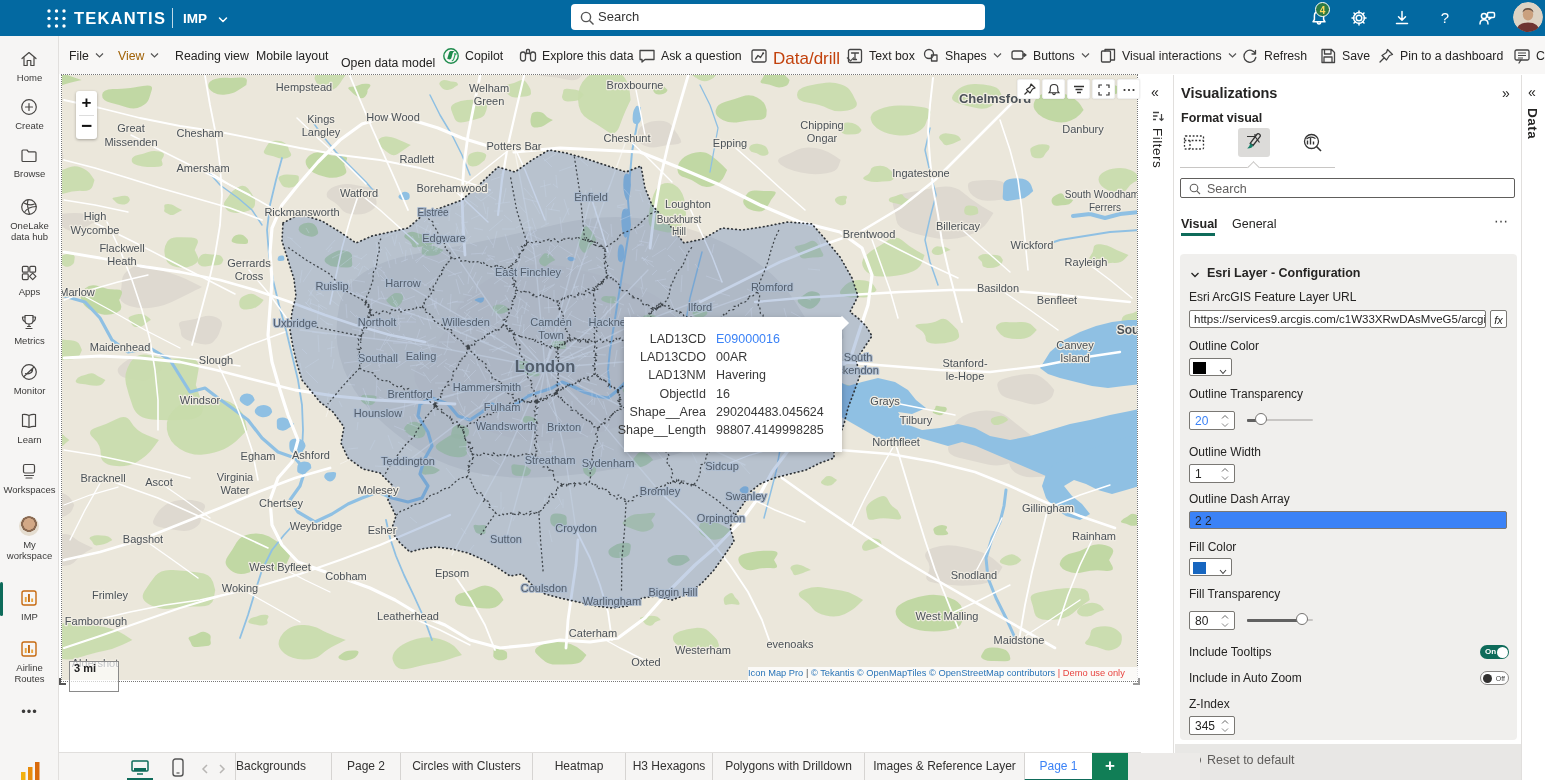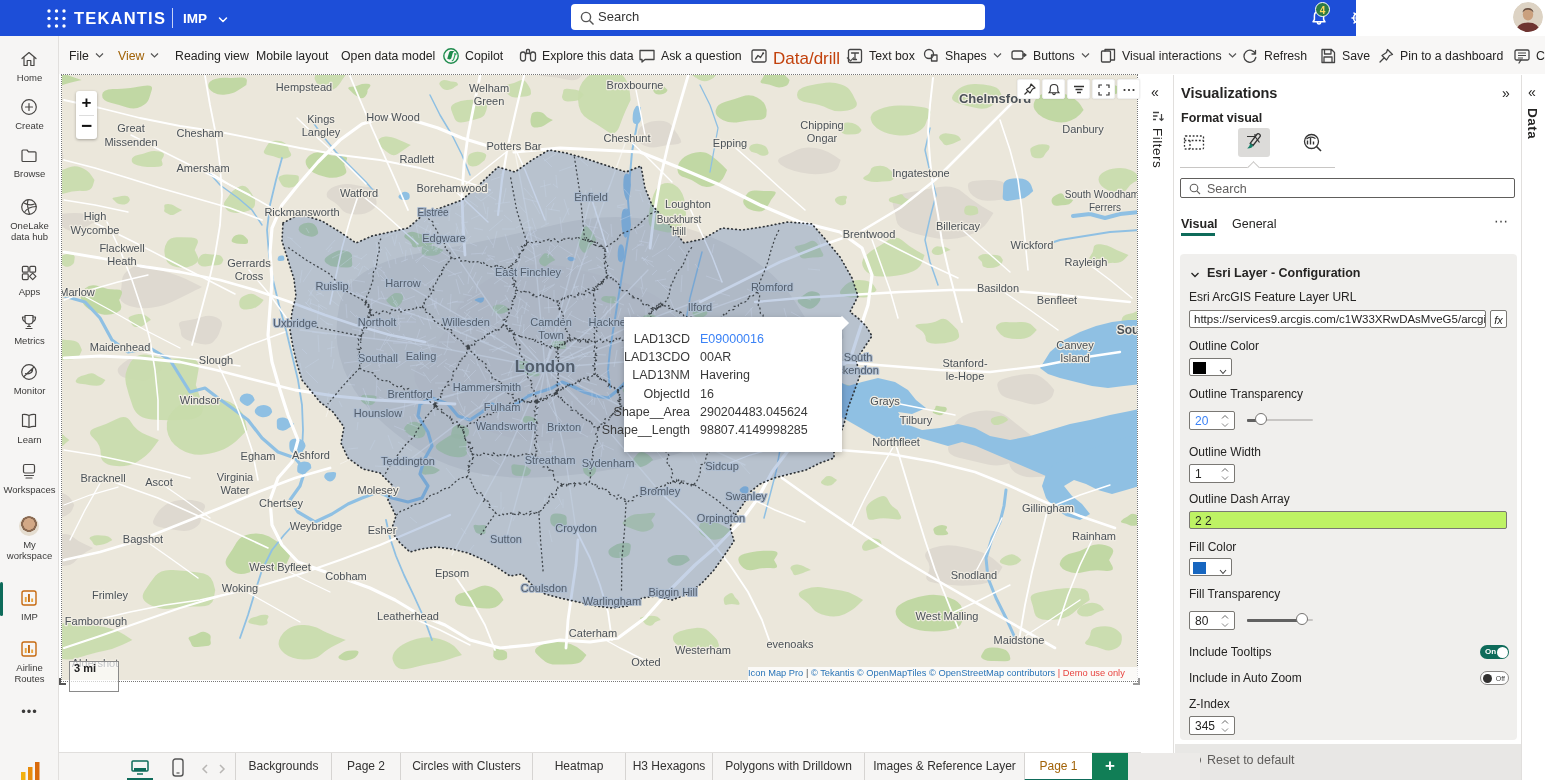--- a/index.html
+++ b/index.html
@@ -1,17 +1,17 @@
 <!DOCTYPE html>
 <html><head><meta charset="utf-8"><style>
 *{margin:0;padding:0;box-sizing:border-box}
 html,body{width:1545px;height:780px;overflow:hidden;font-family:"Liberation Sans",sans-serif;background:#fff}
 </style></head><body>
 
-<div style="position:absolute;left:0;top:0;width:1356px;height:36px;background:#1d4ed8">
+<div style="position:absolute;left:0;top:0;width:1545px;height:36px;background:#0369a1">
  <div style="position:absolute;left:45px;top:7px"><svg width="22" height="22" viewBox="0 0 22 22" style="">
         <g fill="#fff">
           <circle cx="4.0" cy="4.0" r="1.7"></circle>
           <circle cx="11.5" cy="4.0" r="1.7"></circle>
           <circle cx="19.0" cy="4.0" r="1.7"></circle>
           <circle cx="4.0" cy="11.5" r="1.7"></circle>
           <circle cx="11.5" cy="11.5" r="1.7"></circle>
           <circle cx="19.0" cy="11.5" r="1.7"></circle>
           <circle cx="4.0" cy="19.0" r="1.7"></circle>
           <circle cx="11.5" cy="19.0" r="1.7"></circle>
@@ -61,21 +61,21 @@
 </div>
 <div style="position:absolute;left:0;top:36px;width:1545px;height:38px;background:#f8f7f6">
     <div style="position:absolute;left:69px;top:13px;font-size:12.3px;color:#252423;white-space:nowrap">File<span style="display:inline-block;vertical-align:-1px;margin-left:5px"><svg width="11" height="11" viewBox="0 0 11 11" style="">
           <path d="M2 3.5 L5.5 7 L9 3.5" stroke="#555" stroke-width="1.2" fill="none"></path>
         </svg></span></div>
     <div style="position:absolute;left:118px;top:13px;font-size:12.3px;color:#a16207;white-space:nowrap">View<span style="display:inline-block;vertical-align:-1px;margin-left:5px"><svg width="11" height="11" viewBox="0 0 11 11" style="">
           <path d="M2 3.5 L5.5 7 L9 3.5" stroke="#555" stroke-width="1.2" fill="none"></path>
         </svg></span></div>
     <div style="position:absolute;left:175px;top:13px;font-size:12.3px;color:#252423;white-space:nowrap">Reading view</div>
     <div style="position:absolute;left:256px;top:13px;font-size:12.3px;color:#252423;white-space:nowrap">Mobile layout</div>
-    <div style="position:absolute;left:341px;top:13px;font-size:12.3px;color:#252423;white-space:nowrap">Open data model</div>
+    <div style="position:absolute;left:341px;top:20px;font-size:12.3px;color:#252423;white-space:nowrap">Open data model</div>
     <div style="position:absolute;left:441px;top:10px"><svg width="20" height="20" viewBox="0 0 20 20" style="">
         <circle cx="10" cy="10" r="7.2" fill="none" stroke="#1f8b4d" stroke-width="1.4"></circle>
         <path d="M6.2 12.8 L8.2 6.2 Q8.6 5 9.8 5 L13.8 5 Q12 5.6 11.6 7.4 L10.4 12 Q10 13.4 8.6 13.6 Z" fill="#1f8b4d"></path>
         <path d="M10.8 14.8 Q12.4 14.4 12.9 12.6 L13.8 9.4 Q14.2 8 15.6 7.8 L13 7.8" fill="none" stroke="#2aa25c" stroke-width="1.2"></path>
       </svg></div>
     <div style="position:absolute;left:465px;top:13px;font-size:12.3px;color:#252423;white-space:nowrap">Copilot</div>
     <div style="position:absolute;left:518px;top:10px"><svg width="20" height="20" viewBox="0 0 20 20" style="">
         <rect x="2.5" y="6" width="5" height="9" rx="2.5" stroke="#444" stroke-width="1.3" fill="none" stroke-linecap="round" stroke-linejoin="round"></rect>
         <rect x="12.5" y="6" width="5" height="9" rx="2.5" stroke="#444" stroke-width="1.3" fill="none" stroke-linecap="round" stroke-linejoin="round"></rect>
         <path d="M7.5 8 Q10 6.5 12.5 8 M8.5 6.2 V4.5 Q8.5 3.5 9.5 3.5 H10.5 Q11.5 3.5 11.5 4.5 V6.2" stroke="#444" stroke-width="1.3" fill="none" stroke-linecap="round" stroke-linejoin="round"></path>
@@ -647,21 +647,21 @@
   </div>
 <div style="position:absolute;left:1117px;top:79px;width:23px;height:20px;background:#fff;border:1px solid #f0f0f0;border-radius:2px;box-shadow:0 0 2px rgba(0,0,0,.12)">
     <div style="position:absolute;left:2px;top:1px"><svg width="18" height="18" viewBox="0 0 18 18" style="">
         <circle cx="4.5" cy="9" r="1.1" fill="#323130"></circle>
         <circle cx="9" cy="9" r="1.1" fill="#323130"></circle>
         <circle cx="13.5" cy="9" r="1.1" fill="#323130"></circle>
       </svg></div>
   </div>
 <div style="position:absolute;left:624px;top:317px;width:218px;height:135px;background:#fff;box-shadow:0 2px 6px rgba(0,0,0,.25)"></div>
 <div style="position:absolute;left:837px;top:318px;width:10px;height:10px;background:#fff;transform:rotate(45deg)"></div>
-<div style="position:absolute;left:596px;top:317px;width:260px;height:135px">
+<div style="position:absolute;left:612px;top:317px;width:260px;height:135px">
     <div style="position:absolute;left:0px;top:15.0px;width:94px;text-align:right;font-size:12.5px;color:#3a3a3a;white-space:nowrap">LAD13CD</div>
     <div style="position:absolute;left:104px;top:15.0px;font-size:12.5px;color:#3b82f6;white-space:nowrap">E09000016</div>
     <div style="position:absolute;left:0px;top:33.2px;width:94px;text-align:right;font-size:12.5px;color:#3a3a3a;white-space:nowrap">LAD13CDO</div>
     <div style="position:absolute;left:104px;top:33.2px;font-size:12.5px;color:#3a3a3a;white-space:nowrap">00AR</div>
     <div style="position:absolute;left:0px;top:51.4px;width:94px;text-align:right;font-size:12.5px;color:#3a3a3a;white-space:nowrap">LAD13NM</div>
     <div style="position:absolute;left:104px;top:51.4px;font-size:12.5px;color:#3a3a3a;white-space:nowrap">Havering</div>
     <div style="position:absolute;left:0px;top:69.6px;width:94px;text-align:right;font-size:12.5px;color:#3a3a3a;white-space:nowrap">ObjectId</div>
     <div style="position:absolute;left:104px;top:69.6px;font-size:12.5px;color:#3a3a3a;white-space:nowrap">16</div>
     <div style="position:absolute;left:0px;top:87.8px;width:94px;text-align:right;font-size:12.5px;color:#3a3a3a;white-space:nowrap">Shape__Area</div>
     <div style="position:absolute;left:104px;top:87.8px;font-size:12.5px;color:#3a3a3a;white-space:nowrap">290204483.045624</div>
@@ -753,21 +753,21 @@
 <div style="position:absolute;left:1255px;top:413px;width:12px;height:12px;background:#fff;border:1.5px solid #767472;border-radius:50%"></div>
 <div style="position:absolute;left:1189px;top:445px;font-size:12px;color:#252423;font-weight:400;white-space:nowrap">Outline Width</div>
 <div style="position:absolute;left:1189px;top:464px;width:46px;height:19px;background:#fff;border:1px solid #7a7874;border-radius:2px">
     <div style="position:absolute;left:5px;top:2px;font-size:12px;color:#252423">1</div>
     <div style="position:absolute;right:2px;top:2px"><svg width="14" height="14" viewBox="0 0 14 14" style="">
         <path d="M4 4.5 L7 1.5 L10 4.5" stroke="#666" stroke-width="1" fill="none"></path>
         <path d="M4 9.5 L7 12.5 L10 9.5" stroke="#888" stroke-width="1" fill="none"></path>
       </svg></div>
   </div>
 <div style="position:absolute;left:1189px;top:492px;font-size:12px;color:#252423;font-weight:400;white-space:nowrap">Outline Dash Array</div>
-<div style="position:absolute;left:1189px;top:511px;width:318px;height:18px;background:#bef264;border:1px solid #7a7874;border-radius:2px">
+<div style="position:absolute;left:1189px;top:511px;width:318px;height:18px;background:#3b82f6;border:1px solid #7a7874;border-radius:2px">
 <div style="position:absolute;left:5px;top:2px;font-size:12px;color:#252423">2 2</div>
   </div>
 <div style="position:absolute;left:1189px;top:540px;font-size:12px;color:#252423;font-weight:400;white-space:nowrap">Fill Color</div>
 <div style="position:absolute;left:1189px;top:558px;width:43px;height:18px;background:#fff;border:1px solid #7a7874;border-radius:2px">
 <div style="position:absolute;left:3px;top:2.5px;width:13px;height:12px;background:#1766c0"></div>
 <div style="position:absolute;right:3px;top:4px"><svg width="10" height="10" viewBox="0 0 10 10" style="">
         <path d="M2 3 L5 6.5 L8 3" stroke="#444" stroke-width="1.1" fill="none"></path>
       </svg></div>
   </div>
 <div style="position:absolute;left:1189px;top:587px;font-size:12px;color:#252423;font-weight:400;white-space:nowrap">Fill Transparency</div>
@@ -814,22 +814,22 @@
     <div style="position:absolute;left:112px;top:5px"><svg width="14" height="20" viewBox="0 0 14 20" style="">
         <rect x="2" y="1" width="10" height="17" rx="2.5" fill="none" stroke="#555" stroke-width="1.4"></rect>
         <path d="M5.5 15 h3" stroke="#555" stroke-width="1.2"></path>
       </svg></div>
     <div style="position:absolute;left:141px;top:8px"><svg width="10" height="12" viewBox="0 0 10 12" style="">
         <path d="M7 2 L3 6 L7 10" stroke="#b8b6b4" stroke-width="1.5" fill="none"></path>
       </svg></div>
     <div style="position:absolute;left:158px;top:8px"><svg width="10" height="12" viewBox="0 0 10 12" style="">
         <path d="M3 2 L7 6 L3 10" stroke="#b8b6b4" stroke-width="1.5" fill="none"></path>
       </svg></div>
-    <div style="position:absolute;left:176px;top:0;width:96px;height:28px;border-left:1px solid #d6d4d2;font-size:12px;color:#323130;text-align:center;line-height:27px;overflow:hidden;white-space:nowrap">Backgrounds</div>
+    <div style="position:absolute;left:176px;top:0;width:96px;height:28px;border-left:1px solid #d6d4d2;font-size:12px;color:#323130;text-align:left;line-height:27px;overflow:hidden;white-space:nowrap">Backgrounds</div>
     <div style="position:absolute;left:272px;top:0;width:69px;height:28px;border-left:1px solid #d6d4d2;font-size:12px;color:#323130;text-align:center;line-height:27px;overflow:hidden;white-space:nowrap">Page 2</div>
     <div style="position:absolute;left:341px;top:0;width:132px;height:28px;border-left:1px solid #d6d4d2;font-size:12px;color:#323130;text-align:center;line-height:27px;overflow:hidden;white-space:nowrap">Circles with Clusters</div>
     <div style="position:absolute;left:473px;top:0;width:93px;height:28px;border-left:1px solid #d6d4d2;font-size:12px;color:#323130;text-align:center;line-height:27px;overflow:hidden;white-space:nowrap">Heatmap</div>
     <div style="position:absolute;left:566px;top:0;width:87px;height:28px;border-left:1px solid #d6d4d2;font-size:12px;color:#323130;text-align:center;line-height:27px;overflow:hidden;white-space:nowrap">H3 Hexagons</div>
     <div style="position:absolute;left:653px;top:0;width:152px;height:28px;border-left:1px solid #d6d4d2;font-size:12px;color:#323130;text-align:center;line-height:27px;overflow:hidden;white-space:nowrap">Polygons with Drilldown</div>
     <div style="position:absolute;left:805px;top:0;width:160px;height:28px;border-left:1px solid #d6d4d2;font-size:12px;color:#323130;text-align:center;line-height:27px;overflow:hidden;white-space:nowrap">Images &amp; Reference Layer</div>
-    <div style="position:absolute;left:965px;top:0;width:68px;height:28px;background:#fff;border-bottom:2px solid #0e6b5a;border-left:1px solid #d6d4d2;font-size:12px;color:#a16207;text-align:center;line-height:27px;overflow:hidden;white-space:nowrap">Page 1</div>
+    <div style="position:absolute;left:965px;top:0;width:68px;height:28px;background:#fff;border-bottom:2px solid #0e6b5a;border-left:1px solid #d6d4d2;font-size:12px;color:#3b82f6;text-align:center;line-height:27px;overflow:hidden;white-space:nowrap">Page 1</div>
     <div style="position:absolute;left:1033px;top:0;width:36px;height:28px;background:#117e56;color:#fff;text-align:center;line-height:26px;font-size:17px;font-weight:bold">+</div>
     <div style="position:absolute;left:1069px;top:0;width:72px;height:28px;background:#eceae8"></div>
   </div>
 </body></html>

